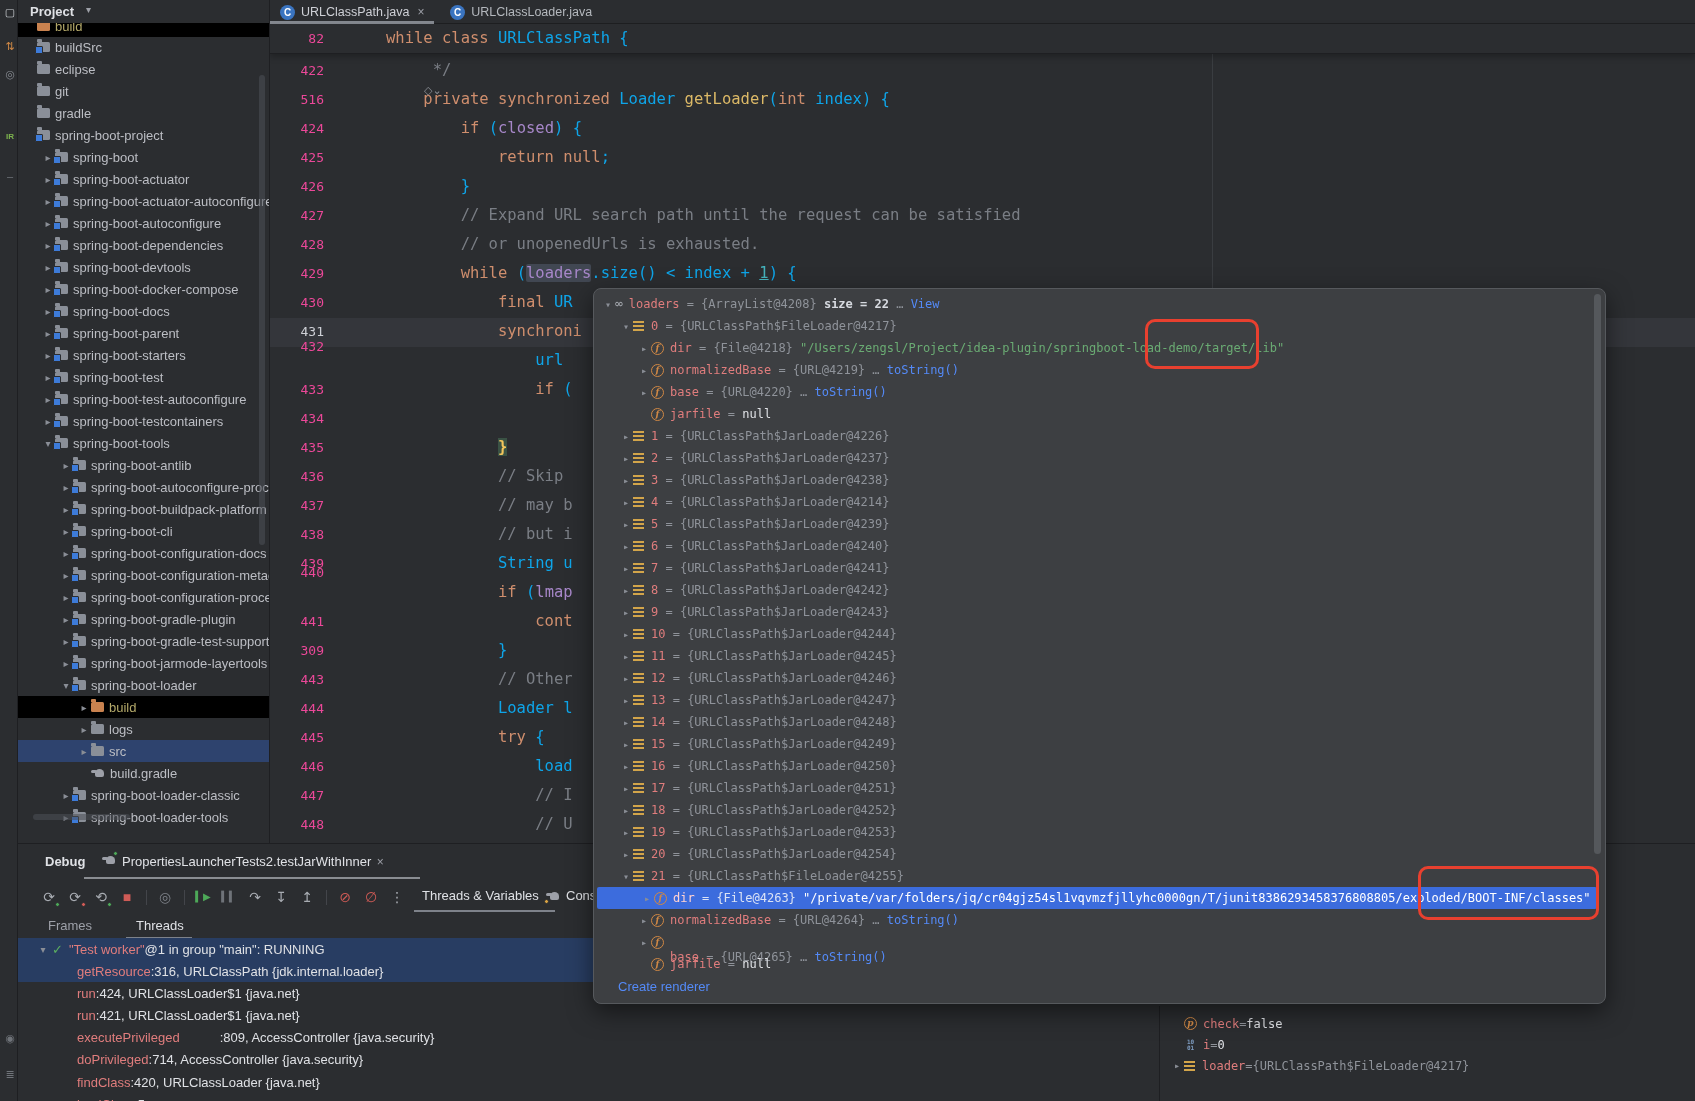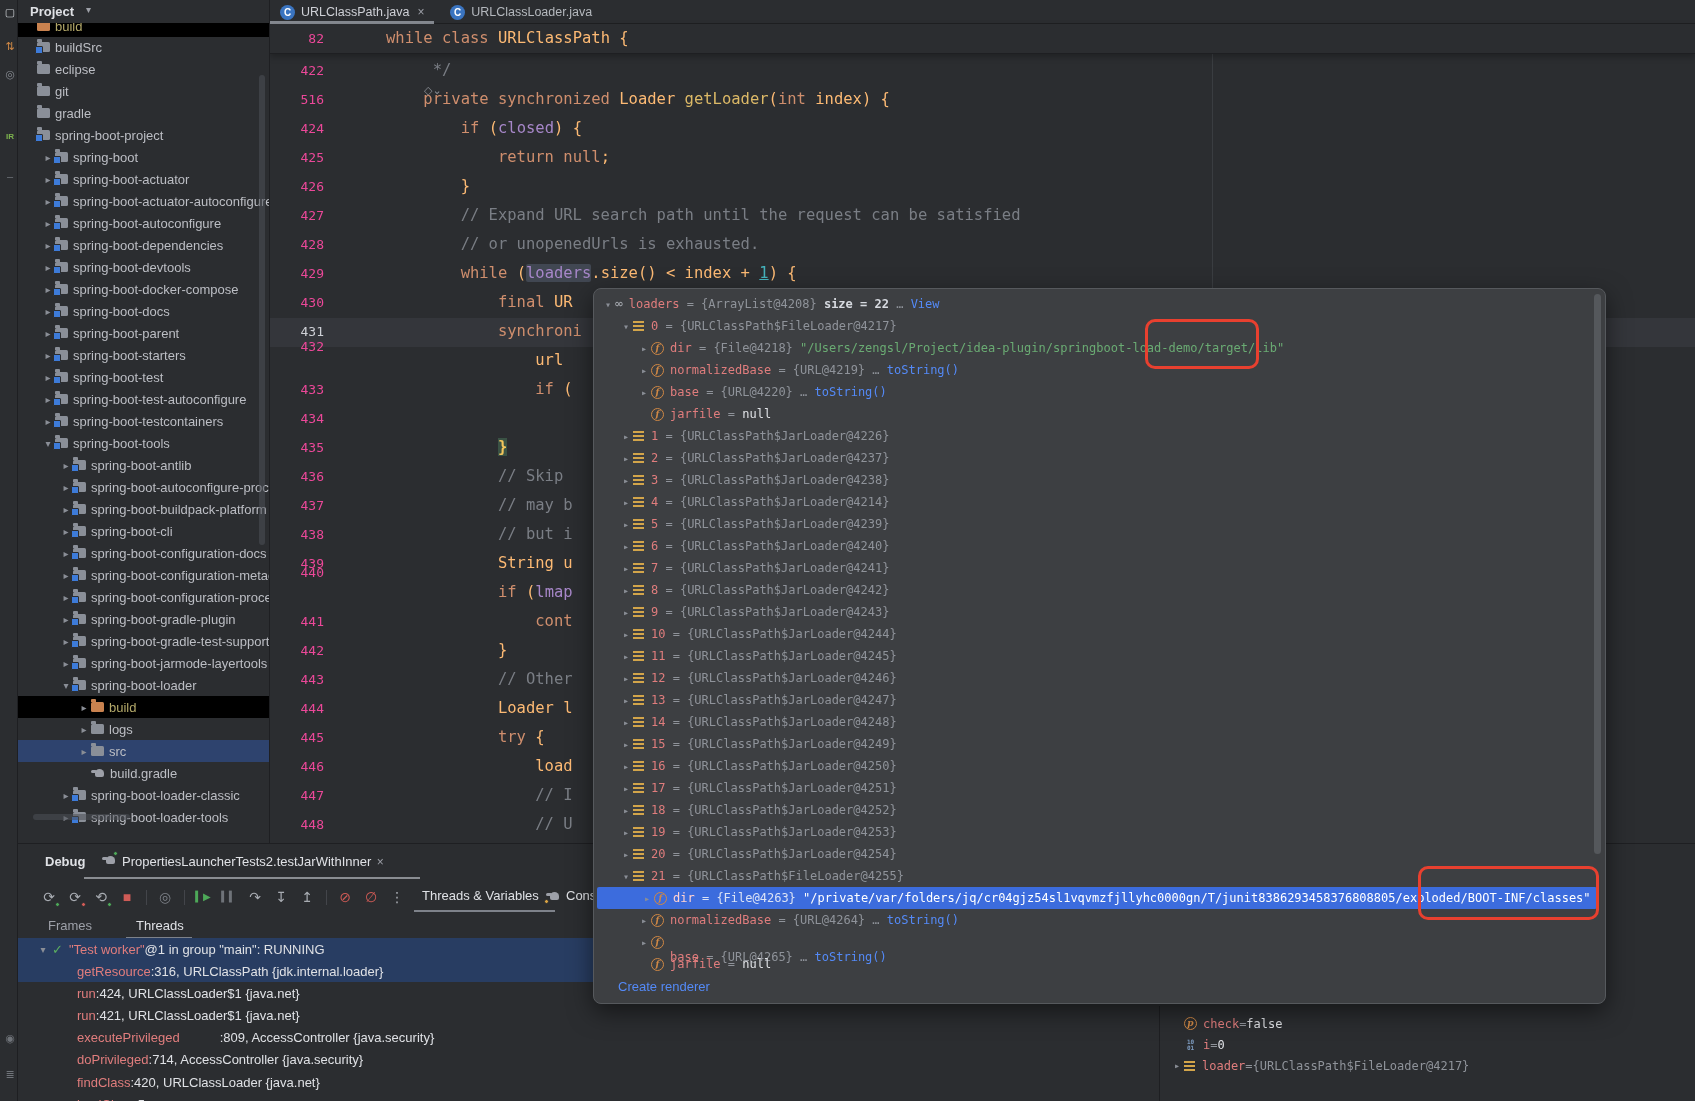--- a/index.html
+++ b/index.html
@@ -42,21 +42,21 @@
   .etab.sel { color:#ced0d6; }
   .etab.sel::after { content:""; position:absolute; left:0; right:0; bottom:0; height:3px; background:#868a91; }
   .ic-class { width:15px; height:15px; border-radius:50%; background:#3a74c0; color:#fff; font:bold 10px "Liberation Sans",sans-serif; text-align:center; line-height:15px; }
   .tab-x { color:#9da0a8; font-size:12px; margin-left:2px; }
   #margin-guide { left:942px; top:24px; width:1px; height:819px; background:#3a3d41; }
   #cur-line { left:0; top:318px; width:1425px; height:29px; background:#34363b; }
   #sticky { position:absolute; left:0; top:24px; width:100%; height:30px; background:#2b2d30; border-bottom:1px solid #1e1f22; box-shadow:0 3px 6px rgba(0,0,0,.25); z-index:2; }
   .gut { position:absolute; width:54px; text-align:right; font:13px "DejaVu Sans Mono",monospace; color:#ec4899; }
   .gut.cur { color:#ced0d6; }
   .codeln { position:absolute; font:15.5px "DejaVu Sans Mono",monospace; white-space:pre; color:#bcbec4; }
-  .k { color:#cf8e6d; } .p { color:#fdba74; } .c { color:#7a7e85; } .f { color:#a787c9; }
+  .k { color:#cf8e6d; } .p { color:#0ea5e9; } .c { color:#7a7e85; } .f { color:#a787c9; }
   .m { color:#dcb967; } .n { color:#45b3bd; text-decoration:underline; }
   .ftok { color:#a787c9; background:#414752; border-radius:2px; }
   .brace { color:#f2c55c; background:#3a5244; font-weight:bold; }
   #gear-hint { position:absolute; font-size:11px; color:#8b8f96; }
 
   
   #debug-panel { left:18px; top:843px; width:1677px; height:258px; background:#2b2d30; border-top:1px solid #1e1f22; overflow:hidden; z-index:2; }
   #debug-title { position:absolute; left:27px; top:10px; font-weight:bold; font-size:13px; color:#dfe1e5; }
   #debug-tab { position:absolute; left:84px; top:10px; font-size:13px; color:#dfe1e5; }
   #debug-tab-underline { position:absolute; left:66px; top:33px; width:336px; height:2px; background:#8a8d92; }
@@ -341,21 +341,21 @@
         <div class="gut" style="left: 0px; top: 498px;">437</div>
         <div class="codeln" style="left: 227.96px; top: 496px;"><span class="c">// may b</span></div>
         <div class="gut" style="left: 0px; top: 527px;">438</div>
         <div class="codeln" style="left: 227.96px; top: 525px;"><span class="c">// but i</span></div>
         <div class="gut" style="left: 0px; top: 556px;">439</div>
         <div class="codeln" style="left: 227.96px; top: 554px;"><span class="p">String u</span></div>
         <div class="gut" style="left: 0px; top: 565px;">440</div>
         <div class="codeln" style="left: 227.96px; top: 583px;"><span class="k">if</span><span class="p"> (</span><span class="f">lmap</span></div>
         <div class="gut" style="left: 0px; top: 614px;">441</div>
         <div class="codeln" style="left: 265.28px; top: 612px;"><span class="k">cont</span></div>
-        <div class="gut" style="left: 0px; top: 643px;">442</div>
+        <div class="gut" style="left: 0px; top: 643px;">309</div>
         <div class="codeln" style="left: 227.96px; top: 641px;"><span class="p">}</span></div>
         <div class="gut" style="left: 0px; top: 672px;">443</div>
         <div class="codeln" style="left: 227.96px; top: 670px;"><span class="c">// Other</span></div>
         <div class="gut" style="left: 0px; top: 701px;">444</div>
         <div class="codeln" style="left: 227.96px; top: 699px;"><span class="p">Loader l</span></div>
         <div class="gut" style="left: 0px; top: 730px;">445</div>
         <div class="codeln" style="left: 227.96px; top: 728px;"><span class="k">try</span><span class="p"> {</span></div>
         <div class="gut" style="left: 0px; top: 759px;">446</div>
         <div class="codeln" style="left: 265.28px; top: 757px;"><span class="p">load</span></div>
         <div class="gut" style="left: 0px; top: 788px;">447</div>

